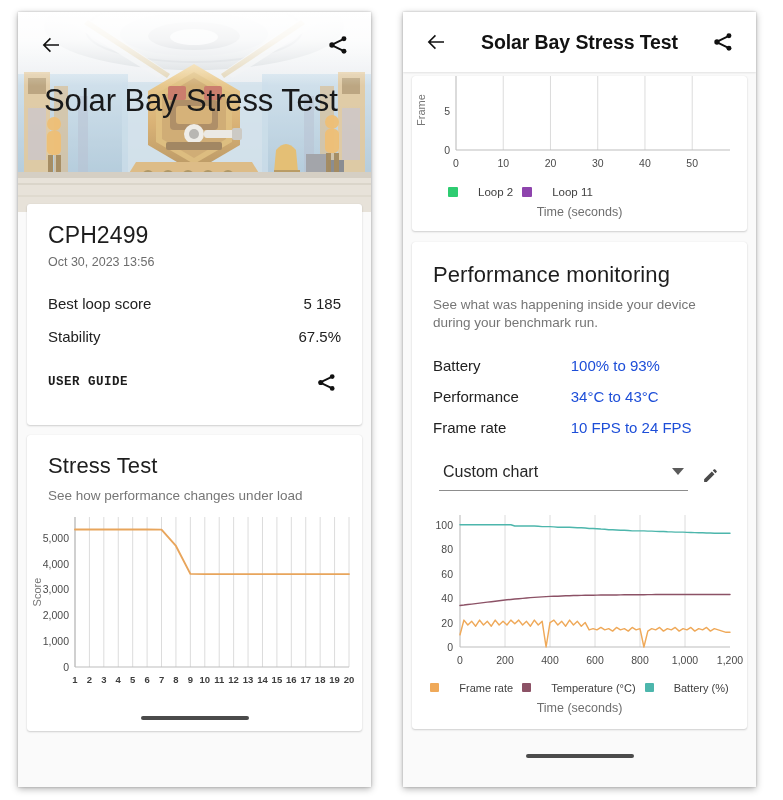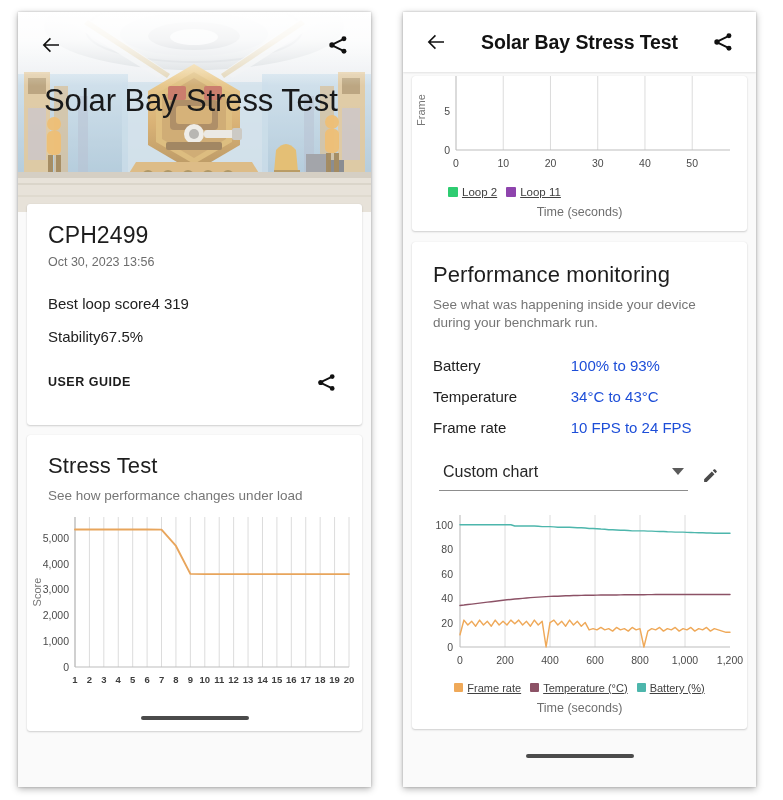--- a/index.html
+++ b/index.html
@@ -54,28 +54,29 @@
   }
   .card.flush-top{margin-top:-8px;position:relative;z-index:6;}
 
   .card-pad{padding:18px 21px 26px 21px;}
 
   .device-name{font-size:23px;color:#1d1d1d;letter-spacing:.1px;}
   .device-date{font-size:12.5px;color:#6d6d6d;margin-top:6px;}
 
   .score-rows{margin-top:18px;}
   .score-row{
-    display:flex;align-items:baseline;
+    display:flex;justify-content:space-between;align-items:baseline;
     padding:8px 0;font-size:15px;color:#212121;
   }
   .score-val{color:#212121;}
 
   .guide-row{
     display:flex;justify-content:space-between;align-items:center;
     padding:14px 0 2px 0;
+    font-family:Liberation Mono, monospace;
   }
   .guide-label{font-size:12.5px;font-weight:bold;color:#1d1d1d;letter-spacing:.5px;}
 
   .sec-title{font-size:22px;color:#1d1d1d;letter-spacing:.1px;}
   .sec-sub{font-size:13.5px;color:#767676;margin-top:8px;line-height:1.33;}
 
   
   .chart-wrap{position:relative;width:100%;}
   svg{display:block;}
 
@@ -110,21 +111,21 @@
     flex:1;display:flex;align-items:center;justify-content:space-between;
     border-bottom:1.3px solid #8d8d8d;padding:2px 4px 9px 4px;
   }
   .select-value{font-size:16px;color:#262626;}
   .caret{width:0;height:0;border-left:6px solid transparent;border-right:6px solid transparent;border-top:7px solid #5b5b5b;}
 
   .legend{
     display:flex;align-items:center;justify-content:center;gap:9px;
     font-size:11px;color:#414141;margin-top:2px;flex-wrap:wrap;
   }
-  .legend-item{display:flex;align-items:center;gap:4px;text-decoration:underline;}
+  .legend-item{display:flex;align-items:center;gap:20px;}
   .legend-swatch{width:9px;height:9px;border-radius:1px;display:inline-block;}
   .axis-caption{text-align:center;font-size:12.5px;color:#6f6f6f;margin-top:7px;}
 
   .tick{font-size:10.5px;fill:#4a4a4a;font-family:"Liberation Sans",sans-serif;}
   .tick-sm{font-size:9.5px;fill:#3d3d3d;font-family:"Liberation Sans",sans-serif;font-weight:bold;}
   .axlabel{font-size:11px;fill:#777;font-family:"Liberation Sans",sans-serif;}
 </style>
 </head>
 <body>
 
@@ -256,21 +257,21 @@
     </div>
 
     <div class="card flush-top">
       <div class="card-pad">
         <div class="device-name">CPH2499</div>
         <div class="device-date">Oct 30, 2023 13:56</div>
 
         <div class="score-rows">
           <div class="score-row">
             <span>Best loop score</span>
-            <span class="score-val">4 319</span>
+            <span class="score-val">5 185</span>
           </div>
           <div class="score-row">
             <span>Stability</span>
             <span class="score-val">67.5%</span>
           </div>
         </div>
 
         <div class="guide-row">
           <span class="guide-label">USER GUIDE</span>
           <span class="icon-btn">
@@ -409,21 +410,21 @@
       <div class="card-pad" style="padding:20px 21px 8px 21px;">
         <div class="sec-title">Performance monitoring</div>
         <div class="sec-sub">See what was happening inside your device during your benchmark run.</div>
 
         <div class="pm-rows">
           <div class="pm-row">
             <span class="pm-label">Battery</span>
             <span class="pm-value">100% to 93%</span>
           </div>
           <div class="pm-row">
-            <span class="pm-label">Temperature</span>
+            <span class="pm-label">Performance</span>
             <span class="pm-value">34°C to 43°C</span>
           </div>
           <div class="pm-row">
             <span class="pm-label">Frame rate</span>
             <span class="pm-value">10 FPS to 24 FPS</span>
           </div>
         </div>
 
         <div class="select-row">
           <div class="select-box">

